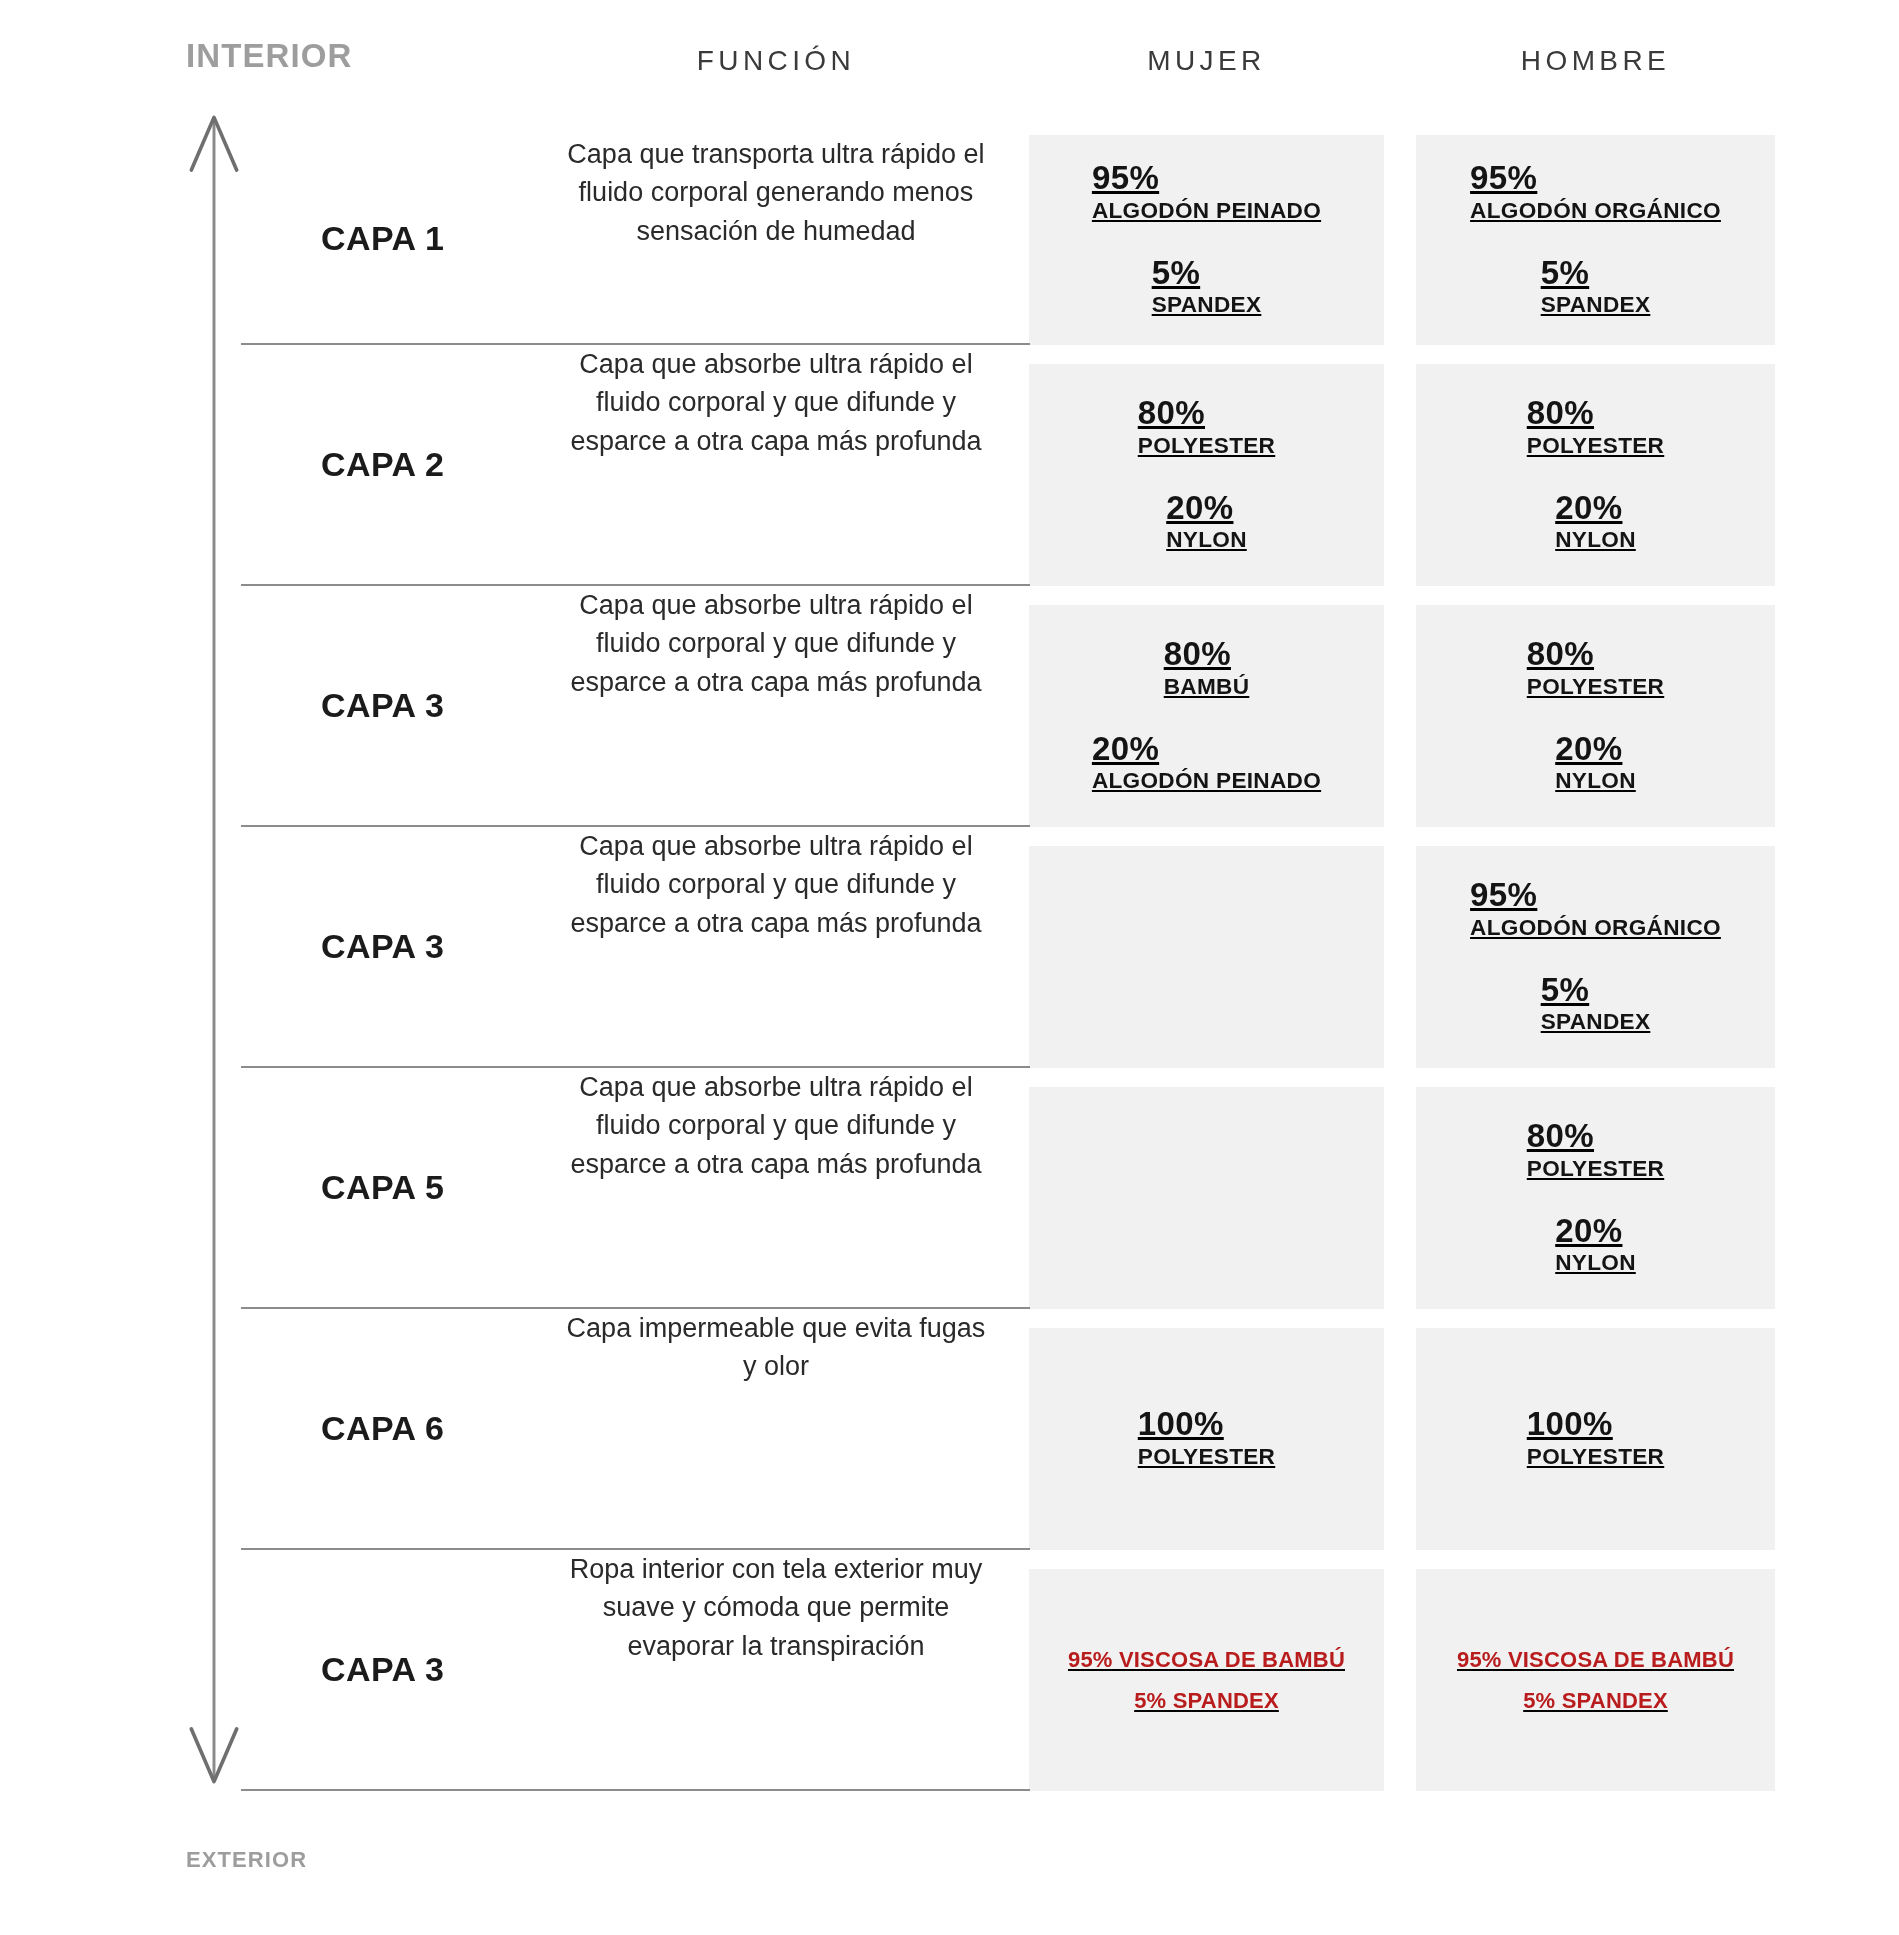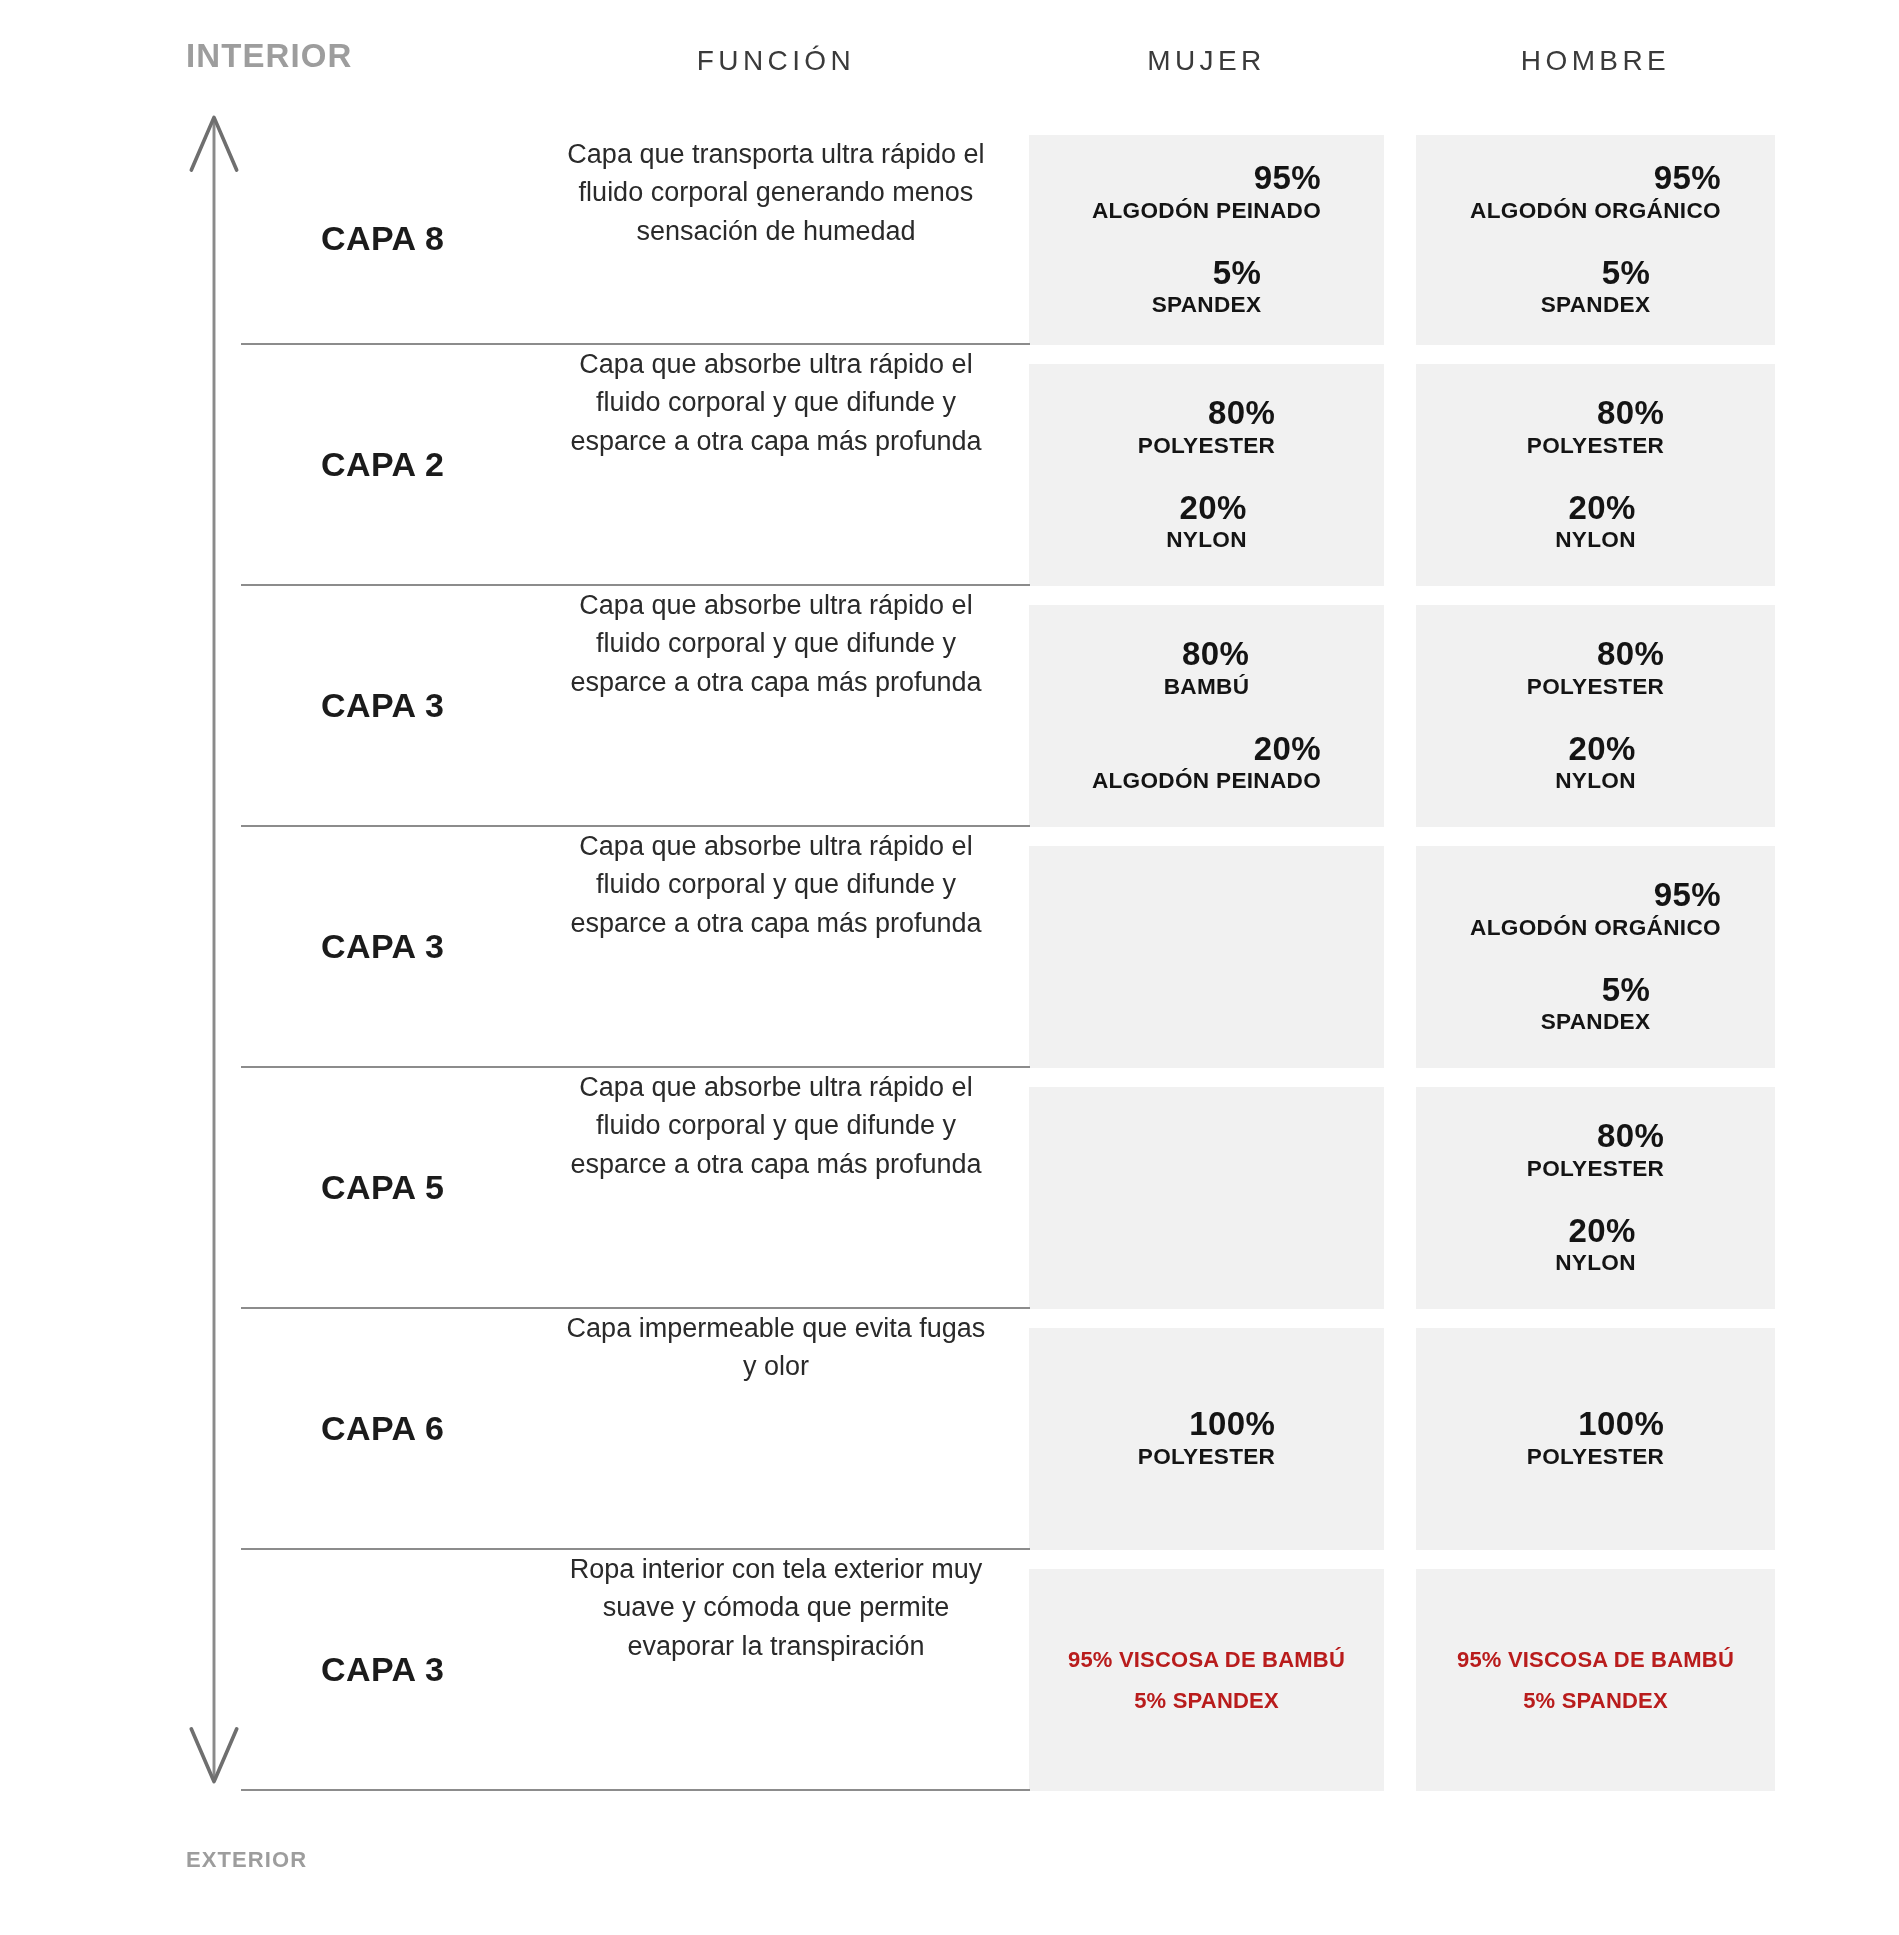--- a/index.html
+++ b/index.html
@@ -72,21 +72,21 @@
 
   .cell-box {
     position:absolute;
     background:#f1f1f1;
     display:flex; flex-direction:column;
     align-items:center; justify-content:center;
   }
   .cell-box.mujer  { left:1029px; width:355px; }
   .cell-box.hombre { left:1416px; width:359px; }
 
-  .frac { text-align:right; }
+  .frac { text-align:left;text-decoration:underline; }
   .frac + .frac { margin-top:29px; }
   .frac .pct {
     display:block;
     font-size:33px; font-weight:800; color:#141414; letter-spacing:0.4px;
     line-height:1.12;
   }
   .frac .mat {
     display:block;
     font-size:22.6px; font-weight:800; color:#141414; letter-spacing:0.3px;
     line-height:1.25;
@@ -112,21 +112,21 @@
 <div class="axis">
   <svg width="66" height="1673" viewBox="0 0 90 2290">
     <line x1="45" y1="8" x2="45" y2="2282" stroke="#8a8a8a" stroke-width="4"></line>
     <polyline points="14,78 45,6 76,78" fill="none" stroke="#6f6f6f" stroke-width="5" stroke-linecap="round" stroke-linejoin="round"></polyline>
     <polyline points="14,2212 45,2284 76,2212" fill="none" stroke="#6f6f6f" stroke-width="5" stroke-linecap="round" stroke-linejoin="round"></polyline>
   </svg>
 </div>
 
 <div class="rows" id="rows-root">
     <div class="row" style="top: 135px; height: 210px;">
-      <div class="cell-layer">CAPA 8</div>
+      <div class="cell-layer">CAPA 1</div>
       <div class="cell-func">
         <p>Capa que transporta ultra rápido el fluido corporal generando menos sensación de humedad</p>
       </div>
       <div class="cell-box mujer" style="top: 0px; height: 210px;">
         <div class="frac">
           <span class="pct">95%</span>
           <span class="mat">ALGODÓN PEINADO</span>
         </div>
         <div class="frac">
           <span class="pct">5%</span>

